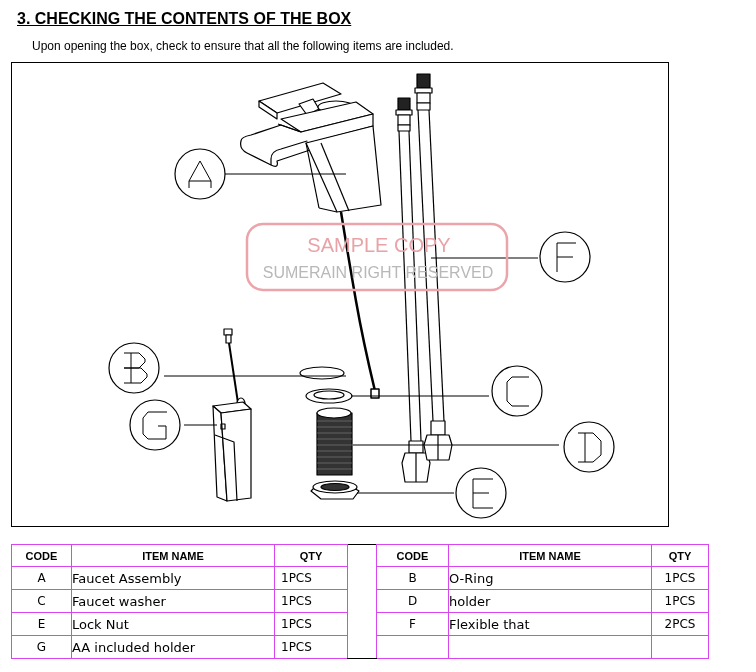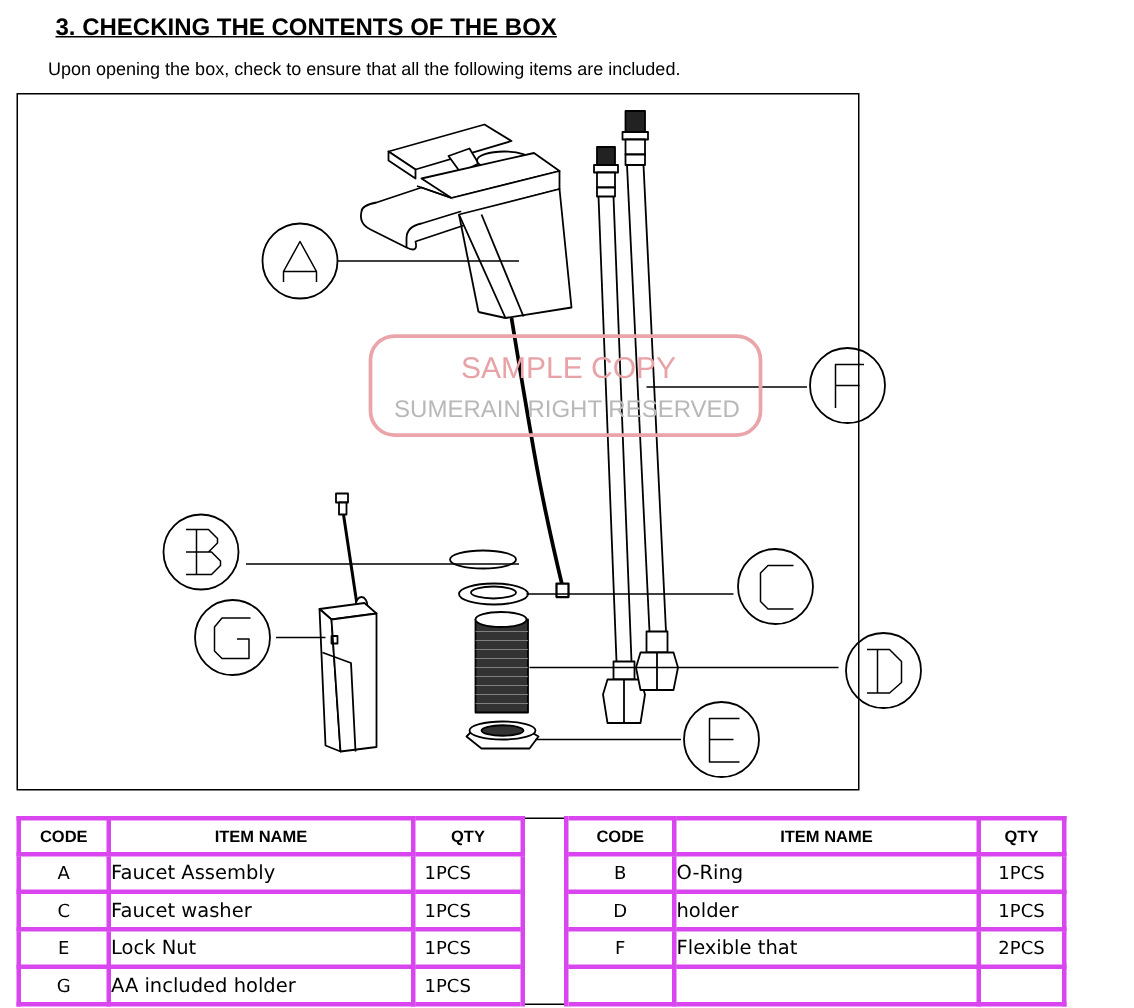--- a/index.html
+++ b/index.html
@@ -1,22 +1,22 @@
 <!DOCTYPE html>
 <html><head>
 <meta charset="utf-8">
 <style>
   html,body{margin:0;padding:0;background:#fff;}
   body{width:756px;height:672px;position:relative;overflow:hidden;font-family:"Liberation Sans",sans-serif;color:#000;}
-  .title{position:absolute;left:17px;top:10px;font-size:16px;font-weight:bold;text-decoration:underline;letter-spacing:0px;margin-left:20px;}
+  .title{position:absolute;left:17px;top:10px;font-size:16px;font-weight:bold;text-decoration:underline;letter-spacing:0px;}
   .intro{position:absolute;left:32px;top:39px;font-size:12px;}
-  .diagram{position:absolute;left:11px;top:62px;width:562px;height:465px;border:1.5px solid #000;box-sizing:border-box;}
+  .diagram{position:absolute;left:11px;top:62px;width:658px;height:465px;border:1.5px solid #000;box-sizing:border-box;}
   .diagram svg{position:absolute;left:-11px;top:-62px;}
   table.items{position:absolute;left:11px;top:544px;border-collapse:collapse;font-family:"DejaVu Sans",sans-serif;}
-  table.items td, table.items th{border:3px solid #d946ef;padding:0;height:22px;font-size:12px;}
+  table.items td, table.items th{border:1px solid #d946ef;padding:0;height:22px;font-size:12px;}
   table.items th{font-family:"Liberation Sans",sans-serif;font-weight:bold;font-size:11px;height:21px;}
   table.items td.code{text-align:center;font-size:12px;}
   table.items td.name{font-size:13px;}
   table.items td.qty{text-align:left;padding-left:6px;font-size:12px;}
   table.items td.qtyr{text-align:center;font-size:12px;}
   table.items td.gap{border-top:1px solid #000;border-bottom:1px solid #000;}
   .wm1{font-family:"Liberation Sans",sans-serif;font-size:20px;fill:#e8a3a8;}
   .wm2{font-family:"Liberation Sans",sans-serif;font-size:16px;fill:#b8b8b8;}
 </style>
 </head>

